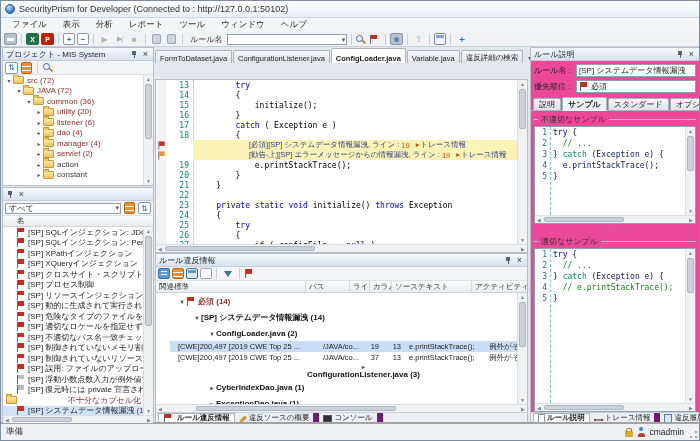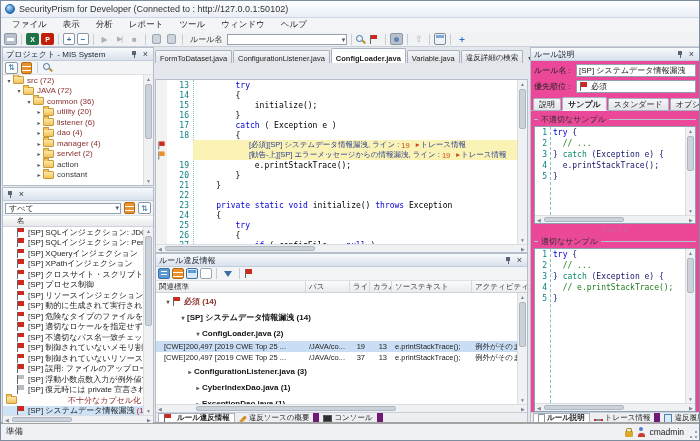--- a/index.html
+++ b/index.html
@@ -125,21 +125,21 @@
   
   .v-toolbar{height:14px;flex:none;background:#f3f4f6;border-bottom:1px solid #dde0e5;display:flex;align-items:center;gap:2px;padding-left:2px;}
   .ticon.vt{width:12px;height:11px;}
   .ic-vt1{background:#5b9bd5;border:1px solid #3a6ea5;}.ic-vt1::before{content:"";width:6px;height:6px;background:linear-gradient(#fff 0 1px,transparent 1px 3px,#fff 3px 4px,transparent 4px);display:block;}
   .ic-vt3{border:1px solid #3a6ea5;background:#dce9f7;}.ic-vt3::before{content:"";position:absolute;top:1px;left:1px;right:1px;height:3px;background:#5b9bd5;}
   .ic-vt4{background:#fff;border:1px solid #9aa5b1;}
   .funnel{width:0;height:0;border-left:4px solid transparent;border-right:4px solid transparent;border-top:6px solid #3a6ea5;margin:0 3px;}
   .ic-flagnav{background:transparent;}
   .v-cols{height:12px;flex:none;display:flex;background:linear-gradient(#fbfbfc,#e9ebee);border-bottom:1px solid #cfd3d9;font-size:7.5px;color:#333;}
   .v-col{border-right:1px solid #d5d9de;display:flex;align-items:center;padding-left:3px;overflow:hidden;white-space:nowrap;flex:none;}
-  .v-rows{flex:1;overflow:hidden;position:relative;background:#fff;}
+  .v-rows{flex:1;overflow:hidden;position:relative;background:#fff;margin-left:14px;}
   .v-group{height:16px;display:flex;align-items:center;font-size:8px;font-weight:bold;white-space:nowrap;}
   .v-group .lab{color:#111;}
   .v-group .lab.maroon{color:#8a2f2b;}
   .v-data{height:11px;display:flex;align-items:center;font-size:7.5px;white-space:nowrap;}
   .v-data.selected{background:#c9def5;}
   .v-cell{flex:none;overflow:hidden;padding-left:3px;white-space:nowrap;}
   .v-cell.num{text-align:right;padding-right:5px;}
   .btab-row{height:11px;flex:none;background:#eceef1;border-top:1px solid #c9d0d9;display:flex;align-items:center;padding-left:2px;font-size:7.5px;}
   .btab{display:flex;align-items:center;gap:2px;padding:0 4px;height:11px;color:#222;border-right:6px solid #701a75;white-space:nowrap;}
   .btab.active{background:#fff;border:1px solid #a9b2bf;font-weight:bold;}
@@ -334,25 +334,25 @@
         <div class="cat-row">
           <span class="flag-ic red"></span>
           <span class="cat-label">[SP] SQLインジェクション: JDO</span>
         </div>
         <div class="cat-row">
           <span class="flag-ic red"></span>
           <span class="cat-label">[SP] SQLインジェクション: Persistence</span>
         </div>
         <div class="cat-row">
           <span class="flag-ic red"></span>
+          <span class="cat-label">[SP] XPathインジェクション</span>
+        </div>
+        <div class="cat-row">
+          <span class="flag-ic red"></span>
           <span class="cat-label">[SP] XQueryインジェクション</span>
-        </div>
-        <div class="cat-row">
-          <span class="flag-ic red"></span>
-          <span class="cat-label">[SP] XPathインジェクション</span>
         </div>
         <div class="cat-row">
           <span class="flag-ic red"></span>
           <span class="cat-label">[SP] クロスサイト・スクリプト(XSS): DOM</span>
         </div>
         <div class="cat-row">
           <span class="flag-ic red"></span>
           <span class="cat-label">[SP] プロセス制御</span>
         </div>
         <div class="cat-row">
@@ -602,21 +602,21 @@
           <span class="v-cell" style="width: 70px;">例外がそのまま...</span>
         </div>
         <div class="v-data">
           <span class="v-cell" style="width: 150px; padding-left: 8px;">[CWE]200,497 [2019 CWE Top 25 ...</span>
           <span class="v-cell" style="width: 44px;">/JAVA/co...</span>
           <span class="v-cell num" style="width: 20px;">37</span>
           <span class="v-cell num" style="width: 22px;">13</span>
           <span class="v-cell" style="width: 80px;">e.printStackTrace();</span>
           <span class="v-cell" style="width: 70px;">例外がそのまま...</span>
         </div>
-        <div class="v-group" style="padding-left: 30px;">
+        <div class="v-group" style="padding-left: 30px; flex-direction: column;">
           <span class="twisty">▸</span>
           <span class="lab">ConfigurationListener.java (3)</span>
         </div>
         <div class="v-group" style="padding-left: 38px;">
           <span class="twisty">▸</span>
           <span class="lab">CyberIndexDao.java (1)</span>
         </div>
         <div class="v-group" style="padding-left: 38px;">
           <span class="twisty">▸</span>
           <span class="lab">ExceptionDao.java (1)</span>

